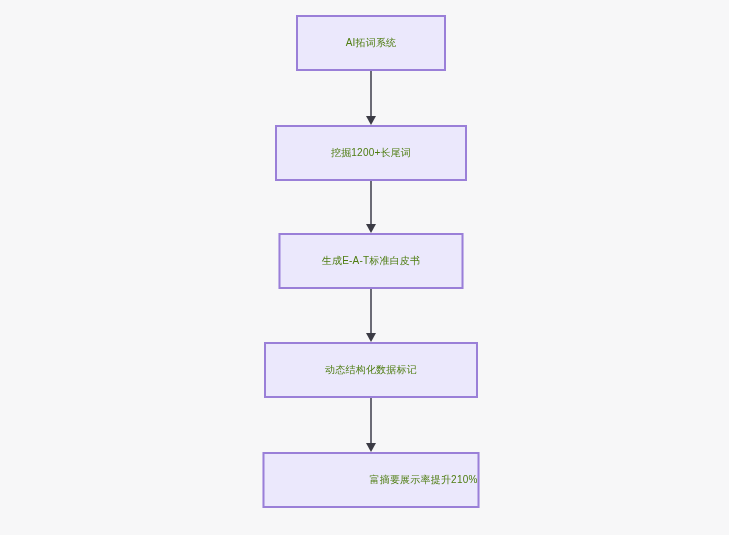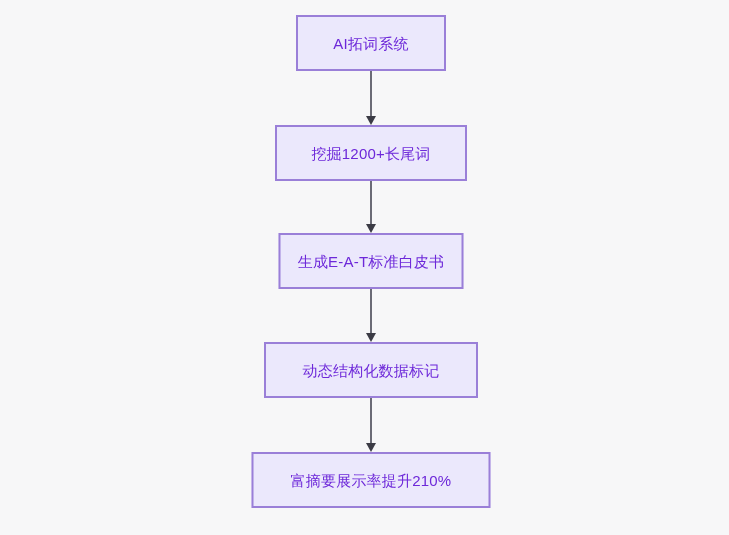--- a/index.html
+++ b/index.html
@@ -27,32 +27,32 @@
     background: #ebe8fc;
     border: 2px solid #9a7fd8;
     border-radius: 0;
     display: flex;
     align-items: center;
     justify-content: center;
     height: 56px;
     transform: translateX(-50%);
   }
   .node-label {
-    font-size: 15px;
+    font-size: 10px;
     line-height: 1;
-    color: #6d28d9;
+    color: #4d7c0f;
     white-space: nowrap;
     letter-spacing: 0.2px;
   }
 
   .node-1 { left: 371px; top: 15px;  width: 150px; }
   .node-2 { left: 371px; top: 125px; width: 192px; }
   .node-3 { left: 371px; top: 233px; width: 185px; }
   .node-4 { left: 371px; top: 342px; width: 214px; }
-  .node-5 { left: 371px; top: 452px; width: 239px; }
+  .node-5 { left: 371px; top: 452px; width: 217px; justify-content: flex-end; }
 
   
   .connector {
     position: absolute;
     left: 371px;
     transform: translateX(-50%);
     width: 12px;
   }
   .connector .line {
     position: absolute;

